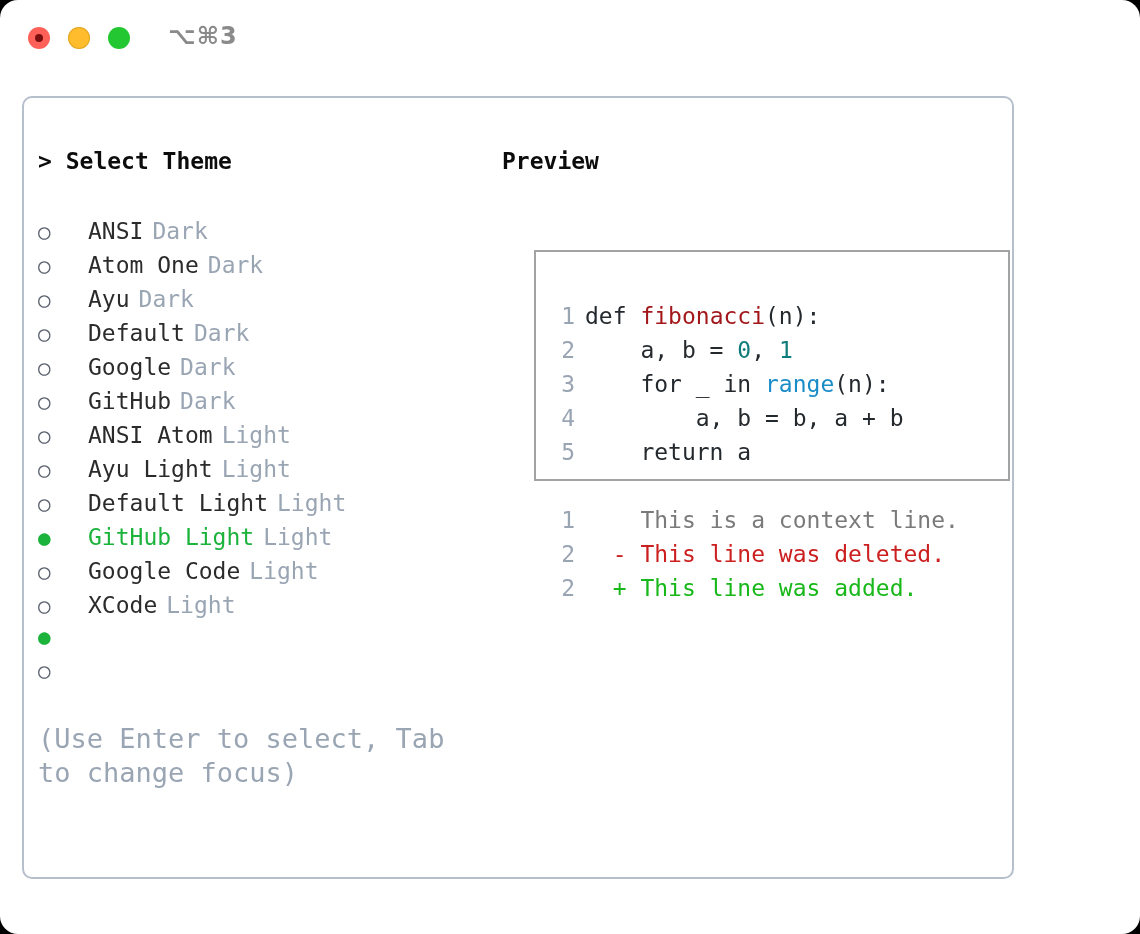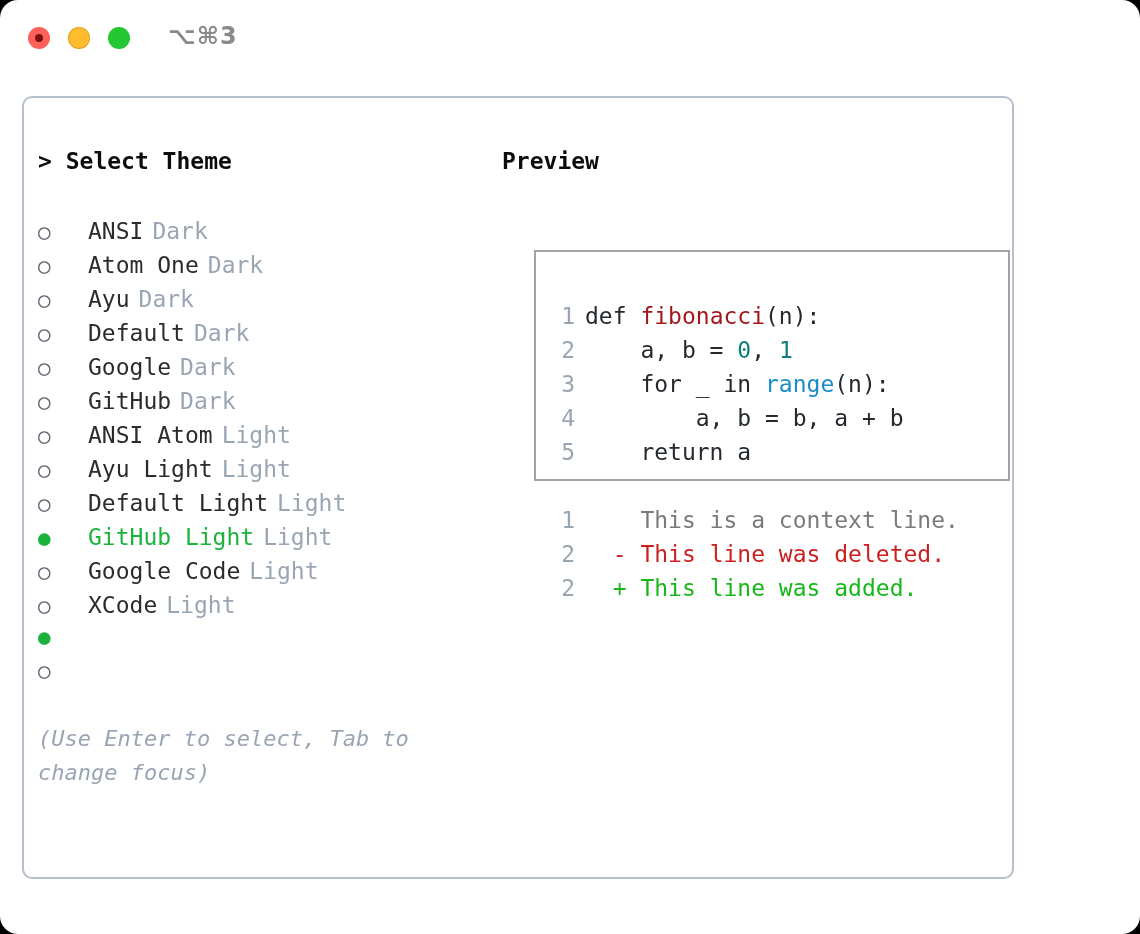--- a/index.html
+++ b/index.html
@@ -134,25 +134,24 @@
     padding-left: 9px;
     margin-top: 36px;
   }
   .opt.noradio .bullet { color: transparent; }
 
   .spacer-sm { height: 34px; }
   .spacer-hint { height: 34px; }
 
   
   .hint {
-    font-size: 22px;
+    font-size: 27px;
     line-height: 34px;
     color: #9aa5b4;
     width: 420px;
-    font-style: italic;
   }
 
   
   .preview-box {
     position: absolute;
     left: 32px;
     top: 106px;
     width: 476px;
     height: 231px;
     box-sizing: border-box;

